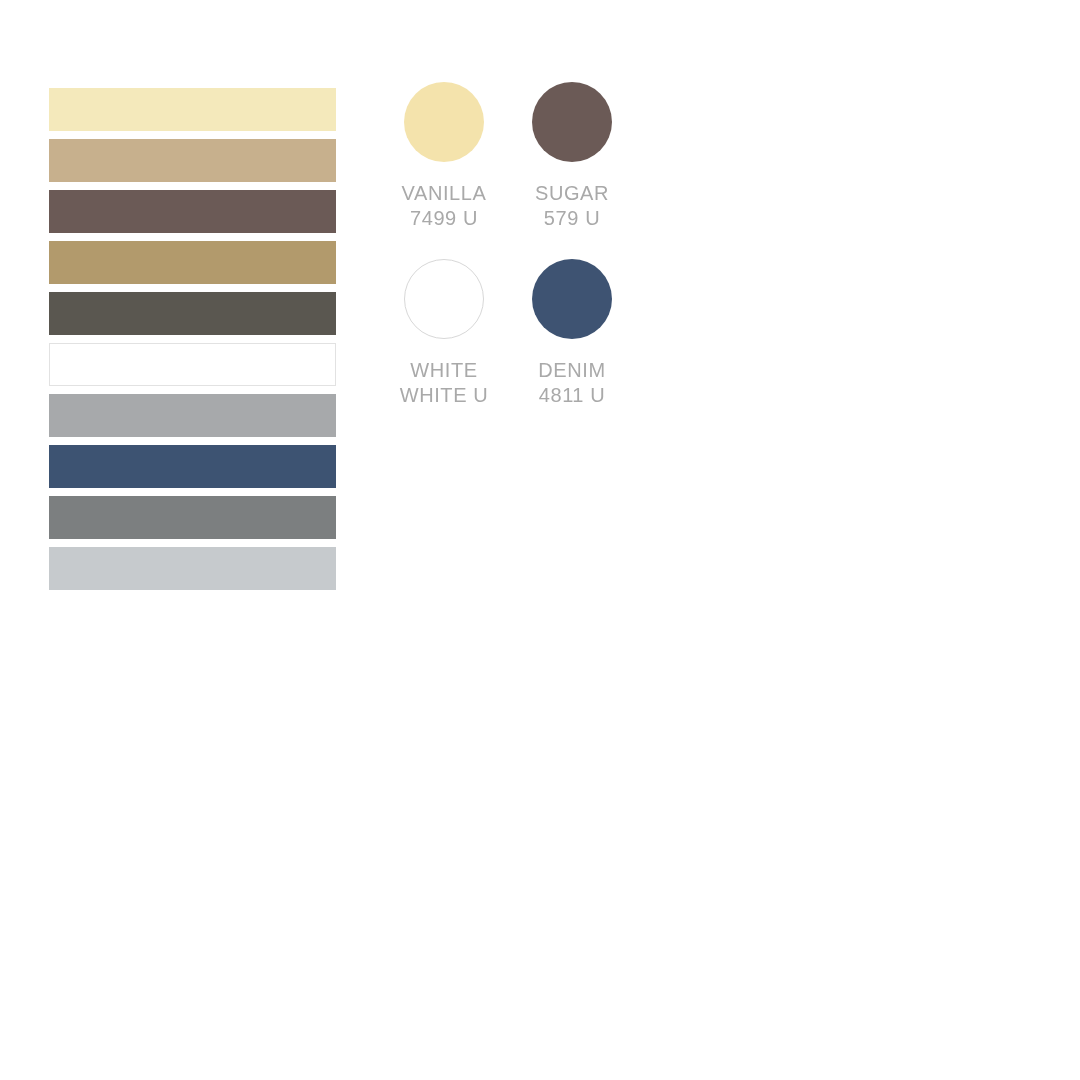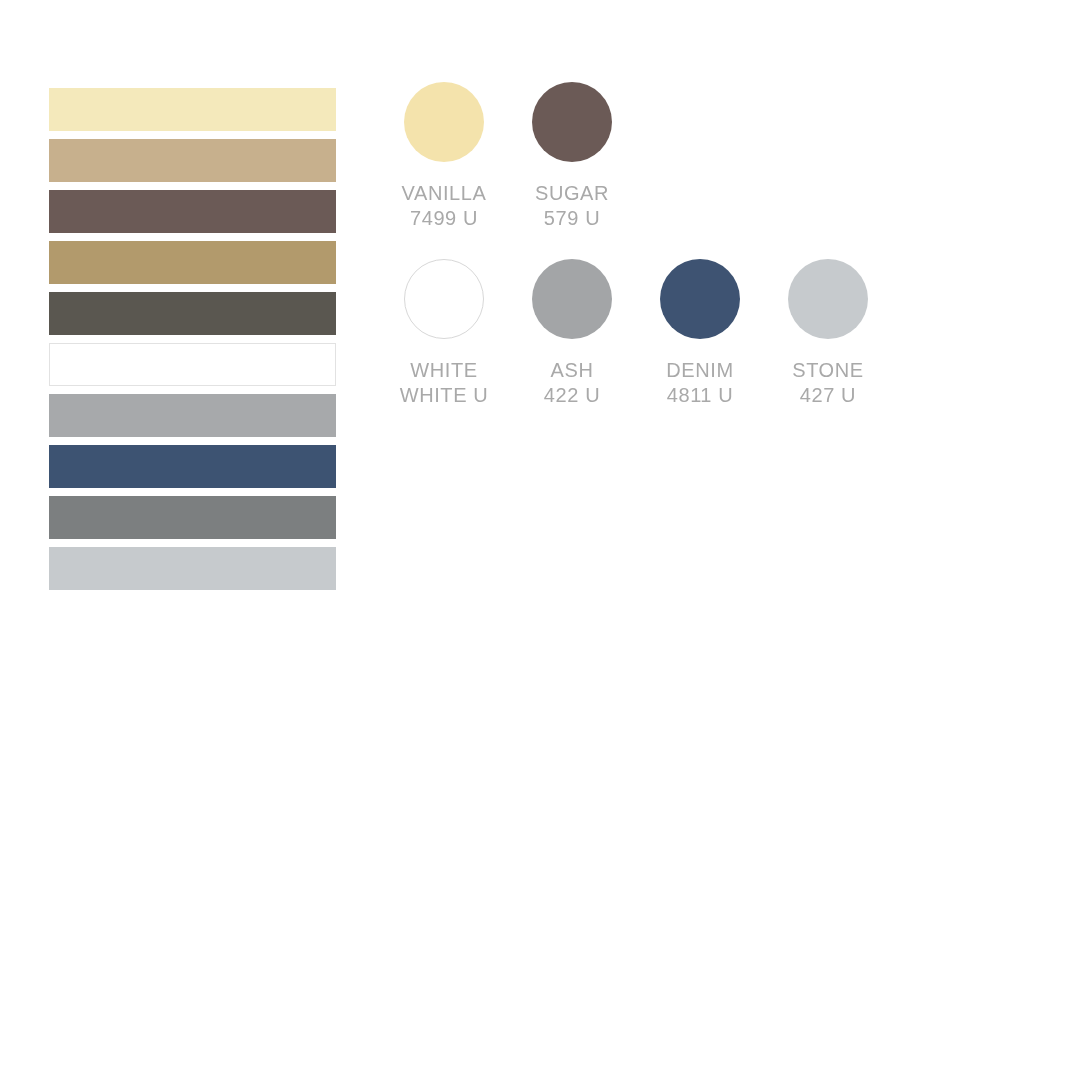--- a/index.html
+++ b/index.html
@@ -99,25 +99,17 @@
         <div class="dot" style="background: rgb(107, 90, 86);"></div>
         <div class="dot-labels"><span class="dot-name">SUGAR</span><span class="dot-code">579 U</span></div>
       </div>
     </div>
     <div class="circle-row">
       <div class="circle-cell">
         <div class="dot outlined" style="background: rgb(255, 255, 255);"></div>
         <div class="dot-labels"><span class="dot-name">WHITE</span><span class="dot-code">WHITE U</span></div>
       </div>
       <div class="circle-cell">
-        <div class="dot" style="background: rgb(163, 165, 167);"></div>
-        <div class="dot-labels"><span class="dot-name">ASH</span><span class="dot-code">422 U</span></div>
-      </div>
-      <div class="circle-cell">
         <div class="dot" style="background: rgb(62, 83, 114);"></div>
         <div class="dot-labels"><span class="dot-name">DENIM</span><span class="dot-code">4811 U</span></div>
-      </div>
-      <div class="circle-cell">
-        <div class="dot" style="background: rgb(198, 202, 205);"></div>
-        <div class="dot-labels"><span class="dot-name">STONE</span><span class="dot-code">427 U</span></div>
       </div>
     </div>
   </div>
 
 </body></html>

